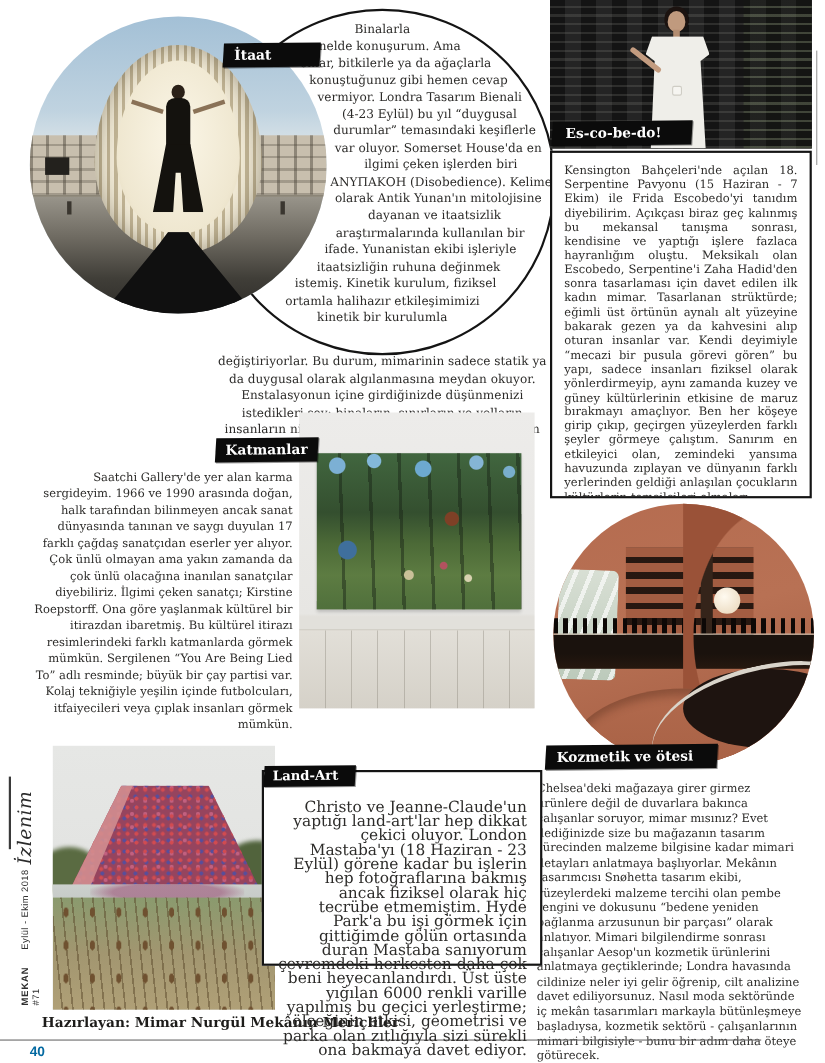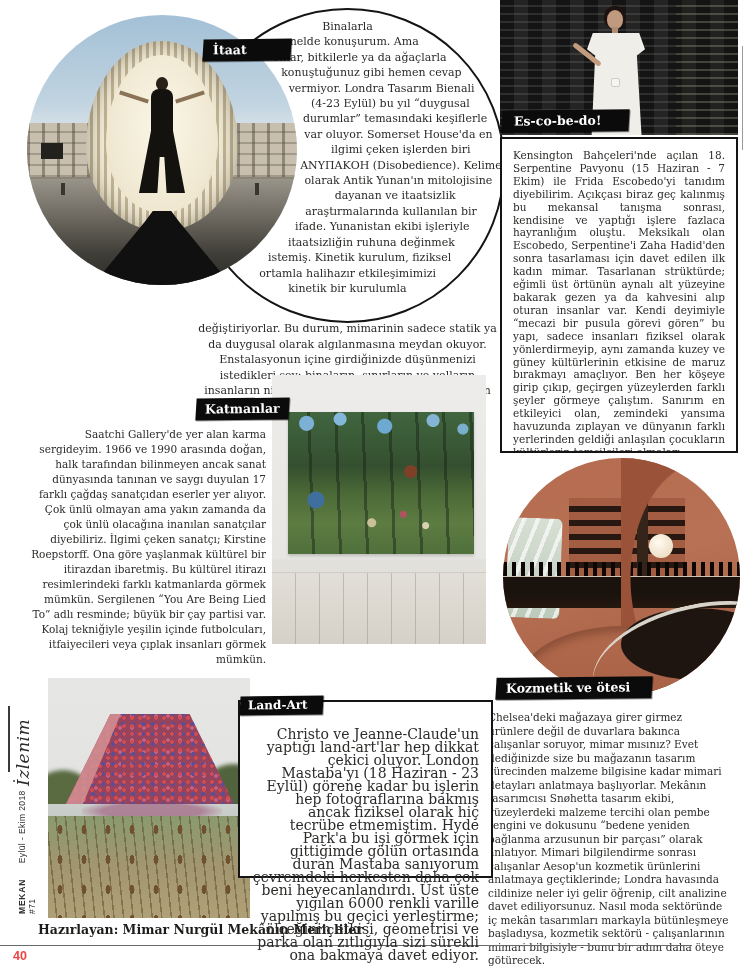--- a/index.html
+++ b/index.html
@@ -189,22 +189,22 @@
     writing-mode: vertical-rl; transform: rotate(180deg);
     font-style: italic; font-size:17px; color:#2b2b2b; letter-spacing:.5px; }
   .issue-strip { position:absolute; left:17px; top:788px; height:126px; z-index:1;
     writing-mode: vertical-rl; transform: rotate(180deg);
     font-family:"Liberation Sans", sans-serif; font-size:8.5px; color:#2e2e2e; letter-spacing:.4px; }
   .issue-strip .mag { font-weight:bold; letter-spacing:.8px; }
   .issue-strip .gap { display:inline-block; height:10px; }
 
   .byline { position:absolute; left:38px; top:922px; font-size:12.5px; font-weight:bold; color:#1d1c1a; z-index:1; }
   .bottom-rule { position:absolute; left:0; top:945px; width:692px; height:1px; background:#6a6a6a; z-index:1; }
-  .page-number { position:absolute; left:13px; top:949px; font-family:"Liberation Sans", sans-serif;
-    font-weight:bold; font-size:12.5px; color:#ef4444; z-index:1; }
+  .page-number { position:absolute; left:27px; top:949px; font-family:"Liberation Sans", sans-serif;
+    font-weight:bold; font-size:12.5px; color:#0369a1; z-index:1; }
   .edge-line { position:absolute; left:742px; top:46px; width:1px; height:104px; background:#9a9a9a; z-index:1; }
 </style>
 </head>
 <body>
 
 <div class="page">
 
   <div class="bubble">
     <div class="bub-l"></div>
     <div class="bub-r"></div>

